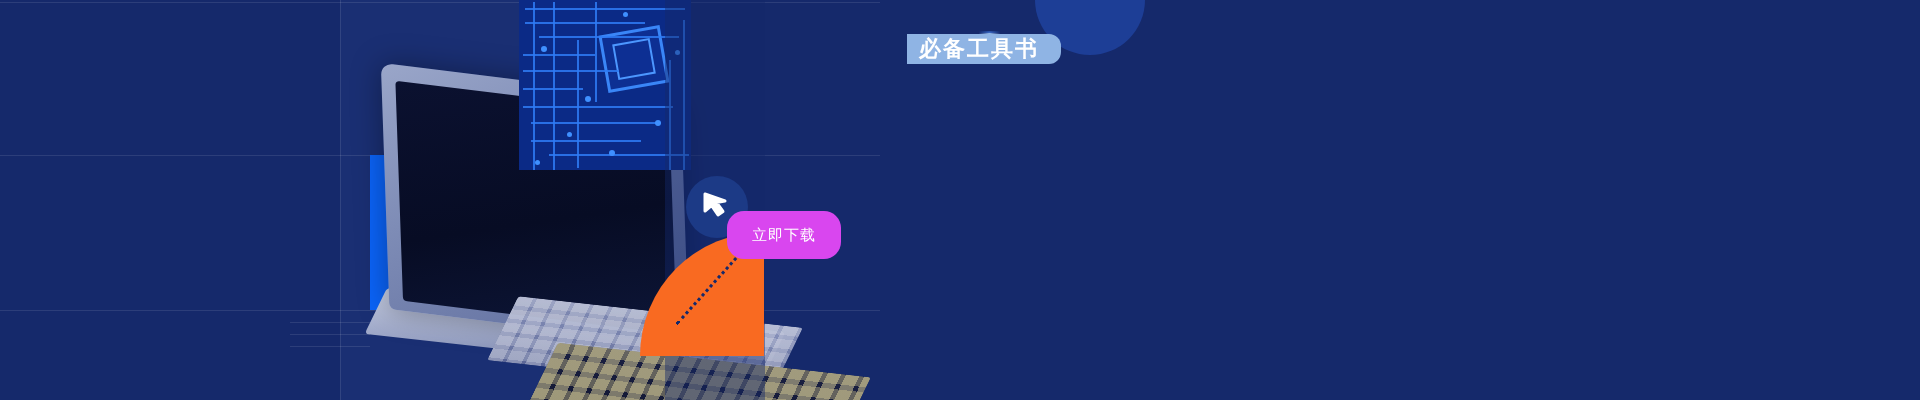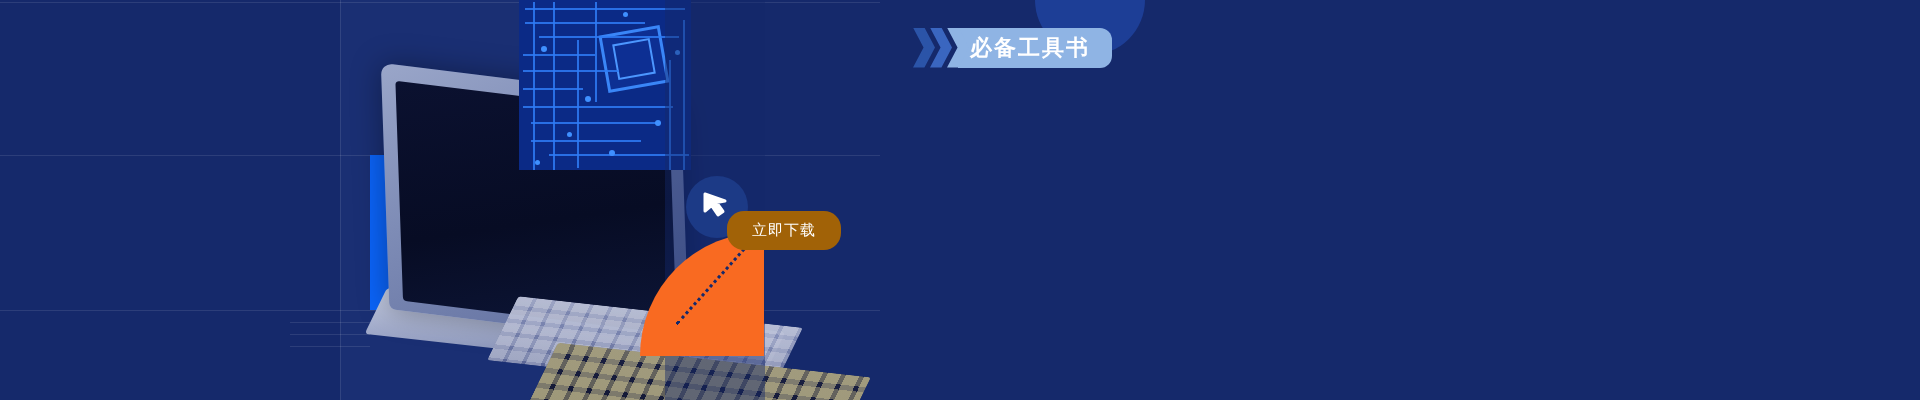--- a/index.html
+++ b/index.html
@@ -120,22 +120,22 @@
   
   #cursor-circle{
     position:absolute;left:686px;top:176px;width:62px;height:62px;
     border-radius:50%;background:#1c3a86;
   }
   #cursor-circle svg{position:absolute;left:16px;top:15px;}
 
   
   #cta{
     position:absolute;left:727px;top:211px;
-    width:114px;height:39px;
-    background:#a16207;
+    width:114px;height:48px;
+    background:#d946ef;
     border-radius:17px;
     display:flex;align-items:center;justify-content:center;
     color:#ffffff;font-size:15px;letter-spacing:1px;
     cursor:pointer;
     font-family:"DejaVu Sans","Liberation Sans",sans-serif;
   }
 
   
   #headline{
     position:absolute;left:452px;top:143px;
@@ -149,21 +149,21 @@
   }
 
   
   #badge-circle{
     position:absolute;left:1035px;top:-55px;
     width:110px;height:110px;border-radius:50%;
     background:#1d3e96;
   }
   #badge-wrap{
     position:absolute;left:913px;top:31px;
-    height:33px;display:flex;align-items:center;
+    height:33px;display:flex;align-items:center;flex-direction:column;
   }
   .chev{
     width:22px;height:40px;margin-right:-5px;
     clip-path:polygon(0 0,52% 0,100% 50%,52% 100%,0 100%,48% 50%);
   }
   .chev.c1{background:#2b54a8;}
   .chev.c2{background:#3a66c0;}
   .chev.c3{background:#8fb4e4;}
   #badge-pill{
     height:40px;

